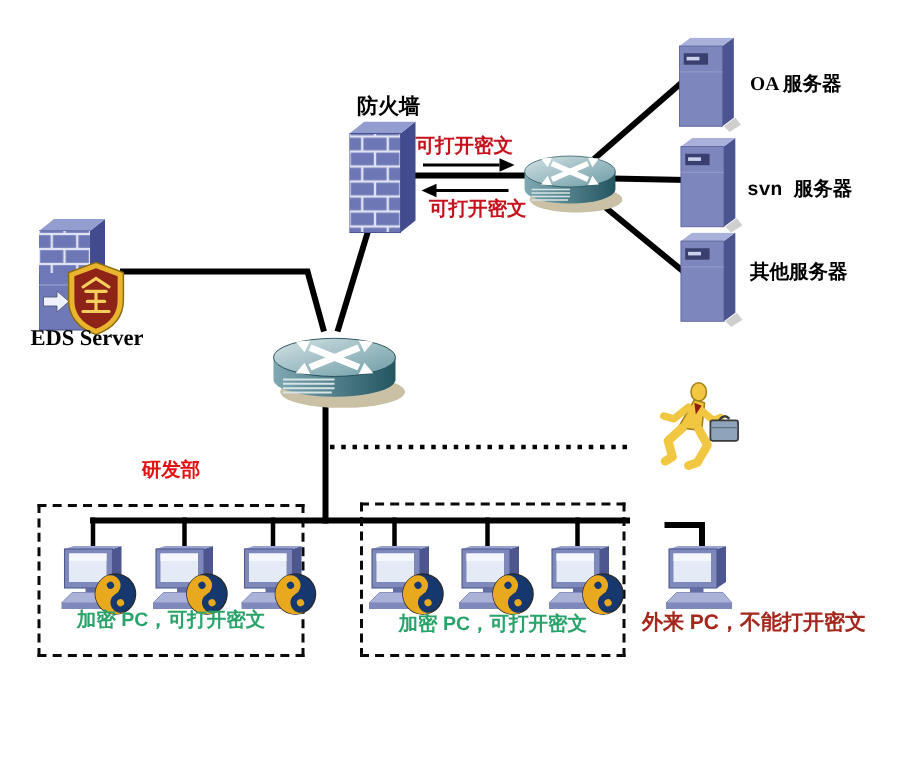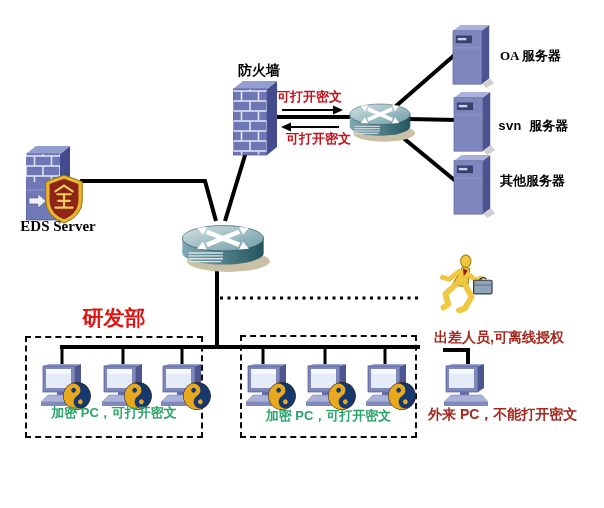--- a/index.html
+++ b/index.html
@@ -10,21 +10,21 @@
   html,body{margin:0;padding:0;background:#ffffff;}
   #canvas{
     position:relative;width:604px;height:508px;background:#ffffff;overflow:hidden;
     font-family:"Liberation Sans", sans-serif;
   }
   #canvas *{box-sizing:border-box;}
   svg.layer{position:absolute;left:0;top:0;}
   .lbl{position:absolute;white-space:nowrap;line-height:1.15;}
   .lbl-black{color:#000;font-weight:bold;font-size:14px;}
   .lbl-serif{font-family:"Liberation Serif", serif;font-weight:bold;color:#000;}
-  .lbl-red{color:var(--red);font-weight:bold;font-size:21px;text-align:center;}
+  .lbl-red{color:var(--red);font-weight:bold;font-size:13px;text-align:center;}
   .lbl-flow{color:var(--flow-red);font-weight:bold;font-size:13px;}
   .lbl-green{color:var(--green);font-weight:bold;font-size:13px;text-align:center;}
   .lbl-darkred{color:var(--dark-red);font-weight:bold;font-size:14px;}
   .lbl-caption{color:var(--caption-gray);font-size:12px;text-align:center;font-weight:normal;letter-spacing:.5px;}
   .dashed-box{position:absolute;border:2px dashed #0a0a0a;background:transparent;}
   .icon{position:absolute;}
   .pc-wrap{position:absolute;width:52px;height:48px;}
   .pc-wrap .pc-svg{position:absolute;left:0;top:0;}
   .pc-wrap .taiji-svg{position:absolute;left:24px;top:17px;}
 </style>
@@ -290,16 +290,15 @@
   <div class="lbl lbl-serif" style="left:498px;top:120px;font-size:13px;font-family:Liberation Mono, monospace;">svn 服务器</div>
   <div class="lbl lbl-serif" style="left:500px;top:174px;font-size:13px;">其他服务器</div>
 
   <div class="lbl lbl-serif" style="left:12px;top:218px;width:92px;text-align:center;font-size:15px;">EDS Server</div>
 
   <div class="lbl lbl-red" style="left:25px;top:306px;width:178px;">研发部</div>
 
   <div class="lbl lbl-green" style="left:27px;top:406px;width:174px;">加密 PC，可打开密文</div>
   <div class="lbl lbl-green" style="left:242px;top:409px;width:173px;">加密 PC，可打开密文</div>
 
-  <div class="lbl lbl-darkred" style="left:434px;top:329px;">出差人员,可离线授权</div>
   <div class="lbl lbl-darkred" style="left:428px;top:406px;">外来 PC，不能打开密文</div>
 
 </div>
 
 </body></html>

